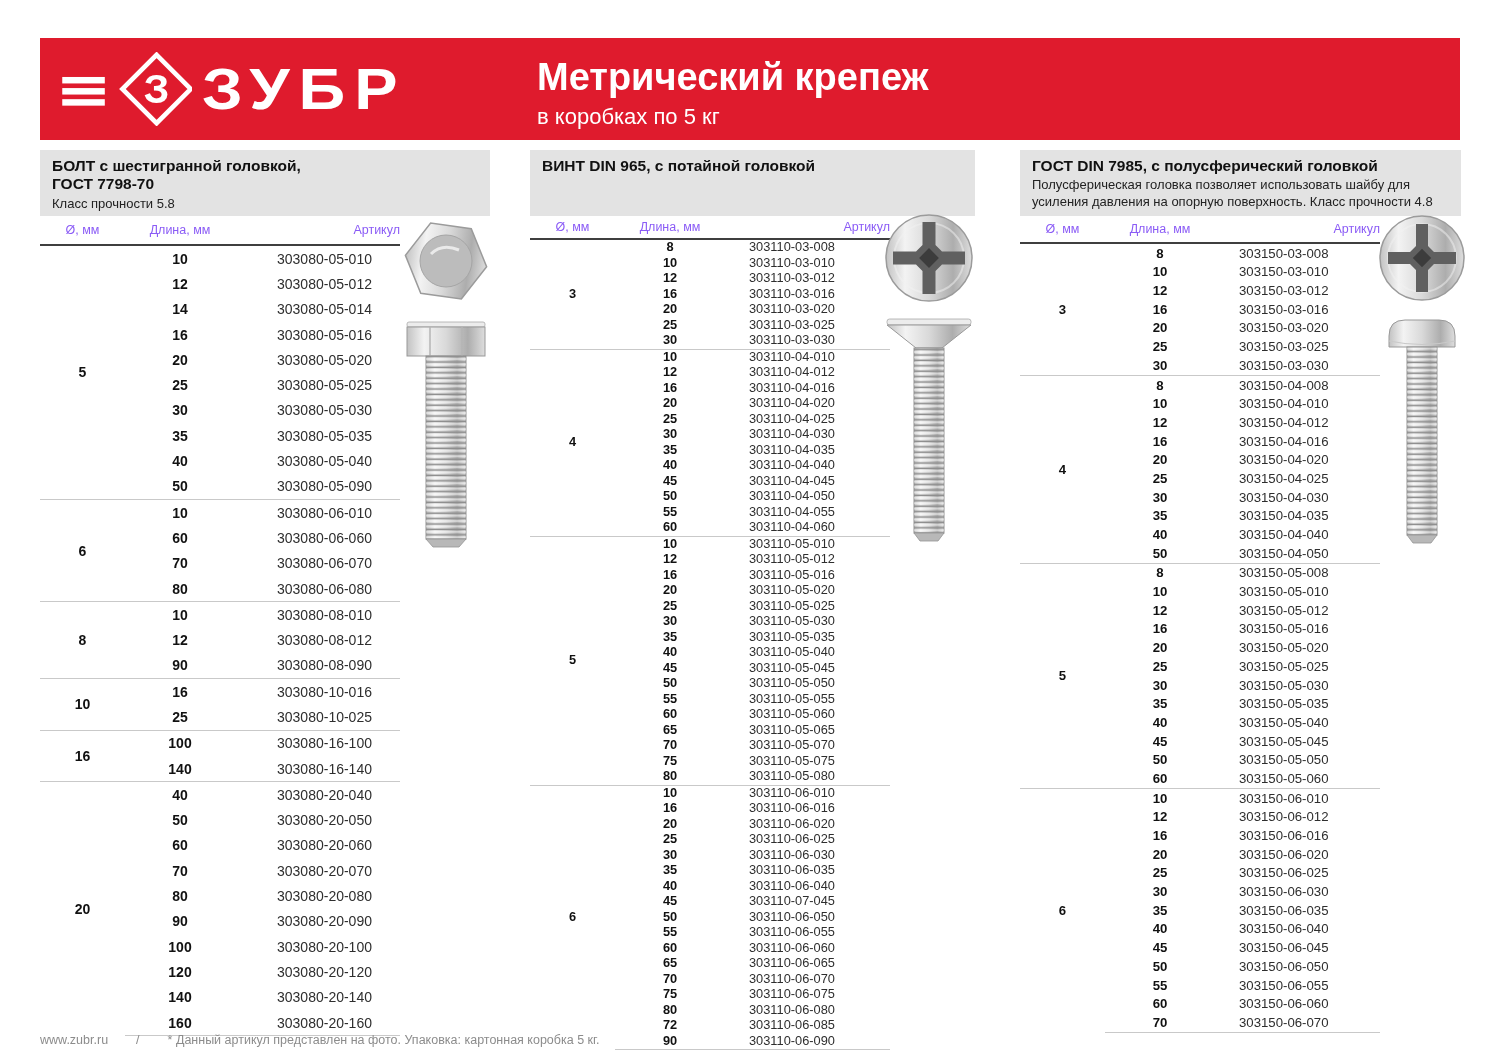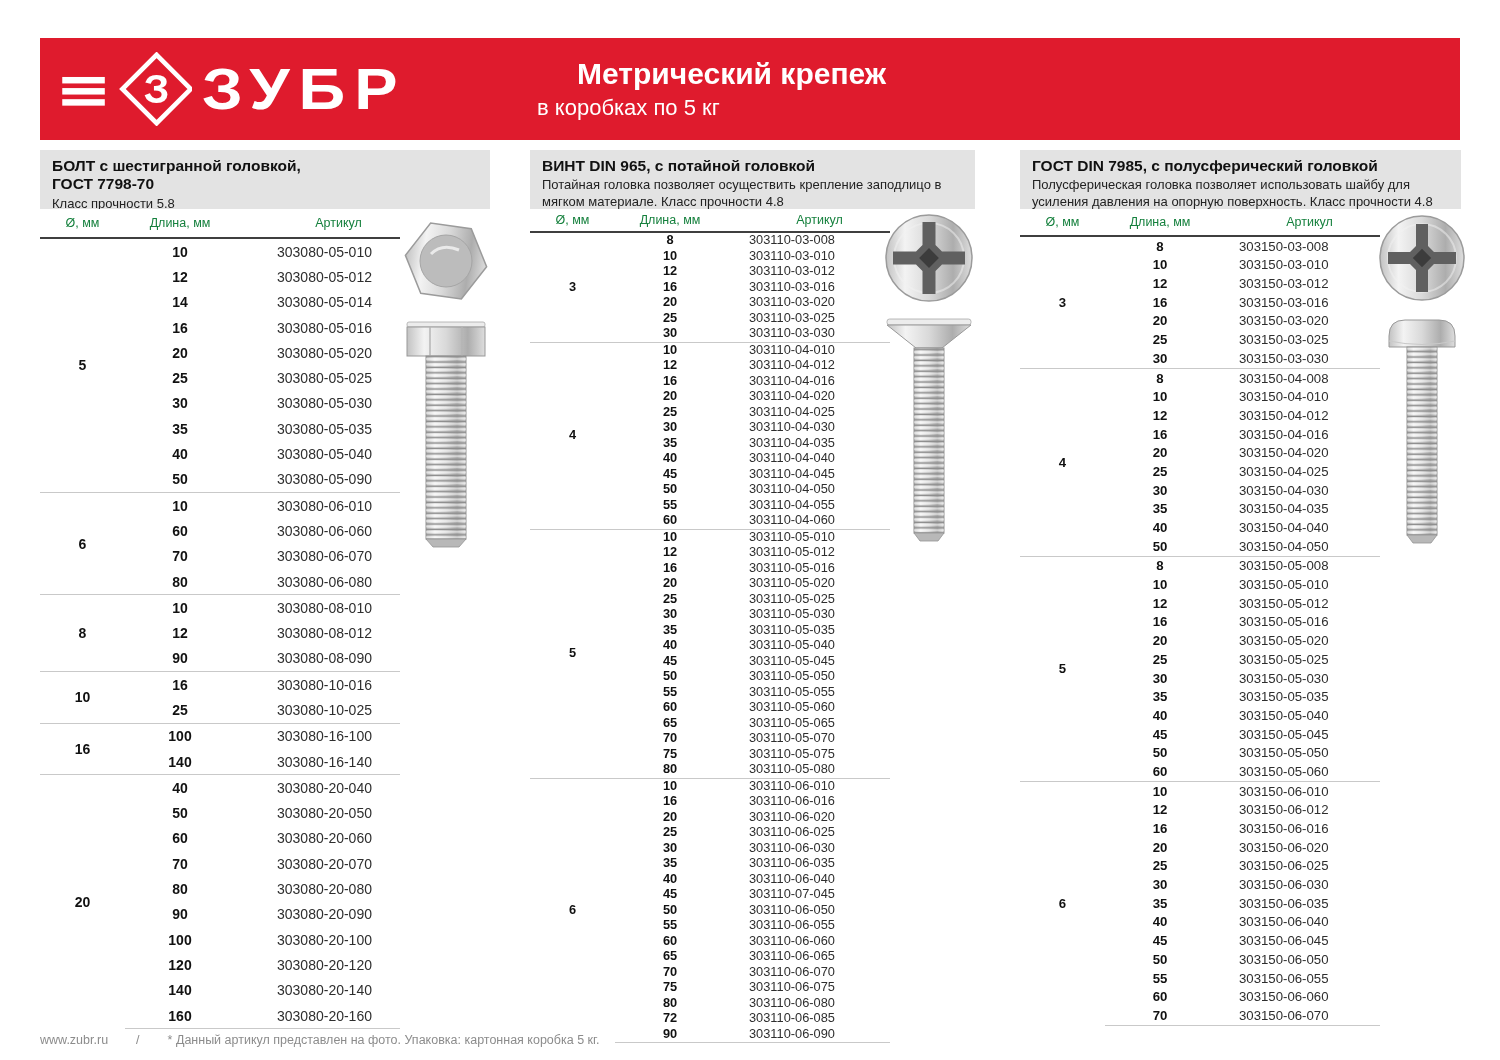--- a/index.html
+++ b/index.html
@@ -6,37 +6,37 @@
   .page{position:relative;width:1500px;height:1060px;background:#fff;overflow:hidden;
         font-family:"Liberation Sans",sans-serif;color:#1a1a1a;}
 
   
   .banner{position:absolute;left:40px;top:38px;width:1420px;height:102px;background:#df1b2d;}
   .logo{position:absolute;left:22px;top:13px;height:76px;display:flex;align-items:center;}
   .logo-mark{display:block;}
   .logo-text{color:#fff;font-weight:bold;font-size:58px;letter-spacing:8px;
              transform:scaleX(1.12);transform-origin:left center;margin-left:10px;line-height:1;}
   .banner-titles{position:absolute;left:497px;top:19px;color:#fff;}
-  .banner-title{font-size:30px;font-weight:bold;line-height:1.1;margin-left:40px;}
+  .banner-title{font-size:38px;font-weight:bold;line-height:1.1;}
   .banner-subtitle{font-size:22px;margin-top:5px;}
 
   
   .col{position:absolute;top:150px;}
   .c1{left:40px;width:450px;}
   .c2{left:530px;width:445px;}
   .c3{left:1020px;width:441px;}
-  .col-header{background:#e3e3e3;height:59px;box-sizing:border-box;padding:7px 3px 0 12px;overflow:hidden;}
+  .col-header{background:#e3e3e3;height:66px;box-sizing:border-box;padding:7px 3px 0 12px;overflow:hidden;}
   .col-title{font-weight:bold;font-size:15.5px;line-height:1.18;white-space:pre-line;color:#111;}
   .col-desc{font-size:13px;line-height:1.26;color:#222;margin-top:2px;}
 
   .table-wrap{width:360px;}
   table.spec{border-collapse:collapse;width:360px;table-layout:fixed;}
-  .spec th{font-weight:normal;color:#15803d;font-size:12.5px;text-align:center;
+  .spec th{font-weight:normal;color:#8b5cf6;font-size:12.5px;text-align:center;
            border-bottom:2px solid #3f3f3f;vertical-align:middle;padding:0;}
-  .spec th.h-art{text-align:center;}
+  .spec th.h-art{text-align:right;}
   .c1 .spec th{height:28px;} .c2 .spec th{height:22px;} .c3 .spec th{height:26px;}
   .h-dia{width:85px;} .h-len{width:110px;}
   .spec td{padding:0;vertical-align:middle;line-height:1;}
   .c1 .spec td{height:25.3px;font-size:14px;}
   .c2 .spec td{height:15.5px;font-size:12.8px;}
   .c3 .spec td{height:18.7px;font-size:13.2px;}
   td.dia{font-weight:bold;text-align:center;color:#111;}
   td.len{font-weight:bold;text-align:center;color:#111;}
   td.art{text-align:left;color:#2e2e2e;}
   .c1 td.art,.c1 th.h-art{padding-left:42px;}
@@ -248,21 +248,20 @@
         <rect x="26" y="141" width="40" height="183" fill="url(#mg)" stroke="#949494" stroke-width="1"></rect>
         <rect x="26" y="141" width="40" height="183" fill="url(#th)"></rect>
         <polygon points="26,324 66,324 59,332 33,332" fill="#b8b8b8" stroke="#949494" stroke-width="0.8"></polygon>
       </svg>
     </div>
   </section>
 
   <section class="col c2">
     <div class="col-header">
       <div class="col-title">ВИНТ DIN 965, с потайной головкой</div>
-      <div class="col-desc">Потайная головка позволяет осуществить крепление заподлицо в мягком материале. Класс прочности 4.8</div>
     </div>
     <div class="table-wrap">
         <table class="spec">
           <thead>
             <tr>
               <th class="h-dia">Ø, мм</th>
               <th class="h-len">Длина, мм</th>
               <th class="h-art">Артикул</th>
             </tr>
           </thead>

